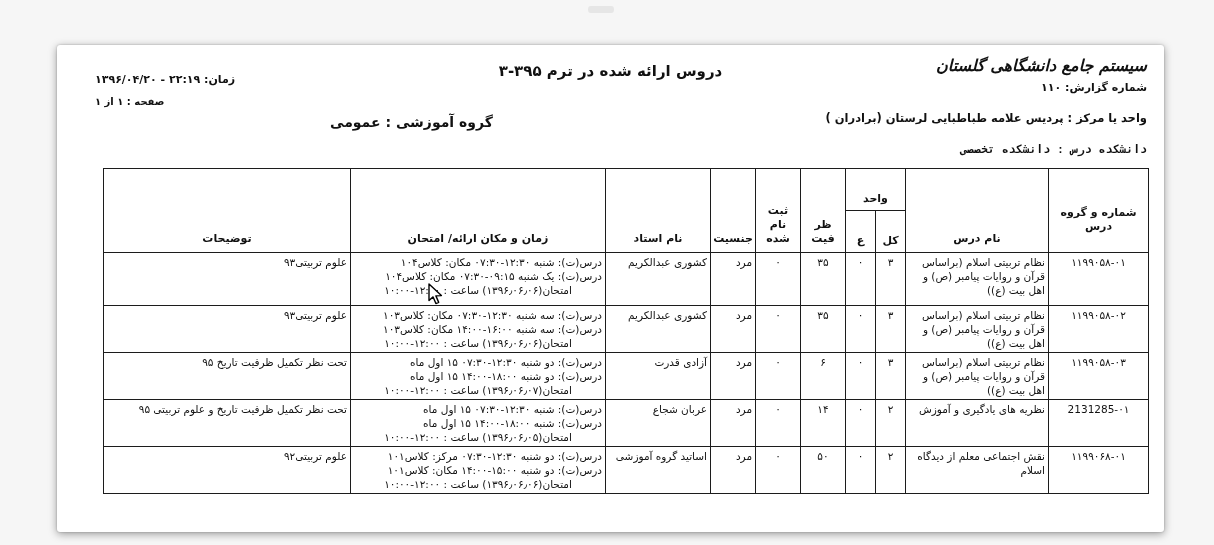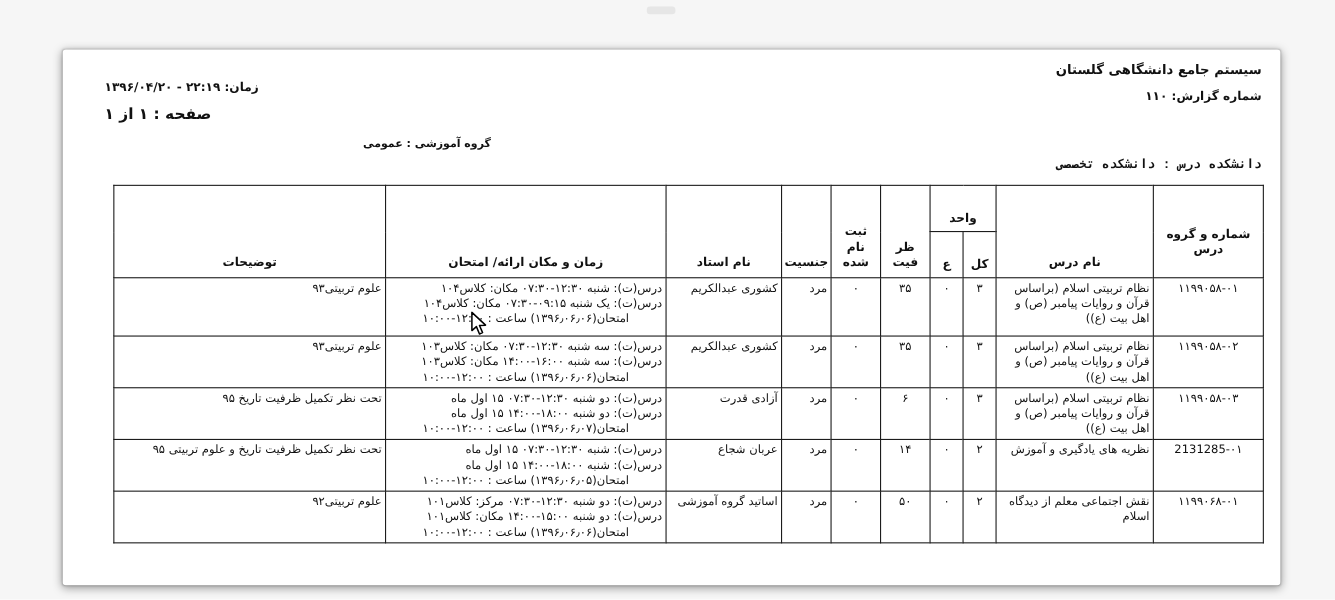--- a/index.html
+++ b/index.html
@@ -10,27 +10,27 @@
     position:relative;
   }
   .sheet {
     position:absolute; left:57px; top:45px;
     width:1107px; height:487px;
     background:#ffffff;
     border-radius:3px;
     box-shadow:0 2px 9px rgba(0,0,0,0.38), 0 0 2px rgba(0,0,0,0.25);
   }
   .hdr { position:absolute; white-space:nowrap; direction:rtl; color:#111; }
-  .sys-name   { top:11px;  right:17px; font-size:12px; font-weight:bold; }
+  .sys-name   { top:11px;  right:17px; font-size:16px; font-weight:bold;font-style:italic; }
   .report-no  { top:36px;  right:17px; font-size:11px; font-weight:bold; }
   .doc-title  { top:17px;  left:0; right:0; text-align:center; font-size:15px; font-weight:bold; }
   .time-lab   { top:28px;  left:38px;  font-size:11px; font-weight:bold; }
-  .page-lab   { top:51px;  left:38px;  font-size:14px; font-weight:bold; }
+  .page-lab   { top:51px;  left:38px;  font-size:10px; font-weight:bold; }
   .center-lab { top:66px;  right:17px; font-size:11.5px; font-weight:bold; }
-  .group-lab  { top:69px;  left:273px; font-size:10px; font-weight:bold;margin-top:12px; }
+  .group-lab  { top:69px;  left:273px; font-size:14px; font-weight:bold; }
   .fac-lab    { top:97px;  right:17px; font-size:11.5px; font-weight:bold;font-family:Liberation Mono, monospace; }
 
   table.course {
     position:absolute; left:46px; top:123px;
     width:1045px;
     direction:rtl;
     border-collapse:collapse;
     table-layout:fixed;
     color:#111;
   }
@@ -67,22 +67,24 @@
 </style>
 </head>
 <body>
 
 <div class="top-smudge"></div>
 
 <div class="sheet">
 
   <div class="hdr sys-name">سیستم جامع دانشگاهی گلستان</div>
   <div class="hdr report-no">شماره گزارش: ۱۱۰</div>
+  <div class="hdr doc-title">دروس ارائه شده در ترم ۳۹۵-۳</div>
   <div class="hdr time-lab">زمان: ۲۲:۱۹ - ۱۳۹۶/۰۴/۲۰</div>
   <div class="hdr page-lab">صفحه : ۱ از ۱</div>
+  <div class="hdr center-lab">واحد یا مرکز : پردیس علامه طباطبایی لرستان (برادران )</div>
   <div class="hdr group-lab">گروه آموزشی : عمومی</div>
   <div class="hdr fac-lab">دانشکده درس : دانشکده تخصصی</div>
 
   <table class="course">
     <colgroup>
       <col style="width:100px">
         <col style="width:143px">
       <col style="width:30px">
         <col style="width:30px">
       <col style="width:45px">

